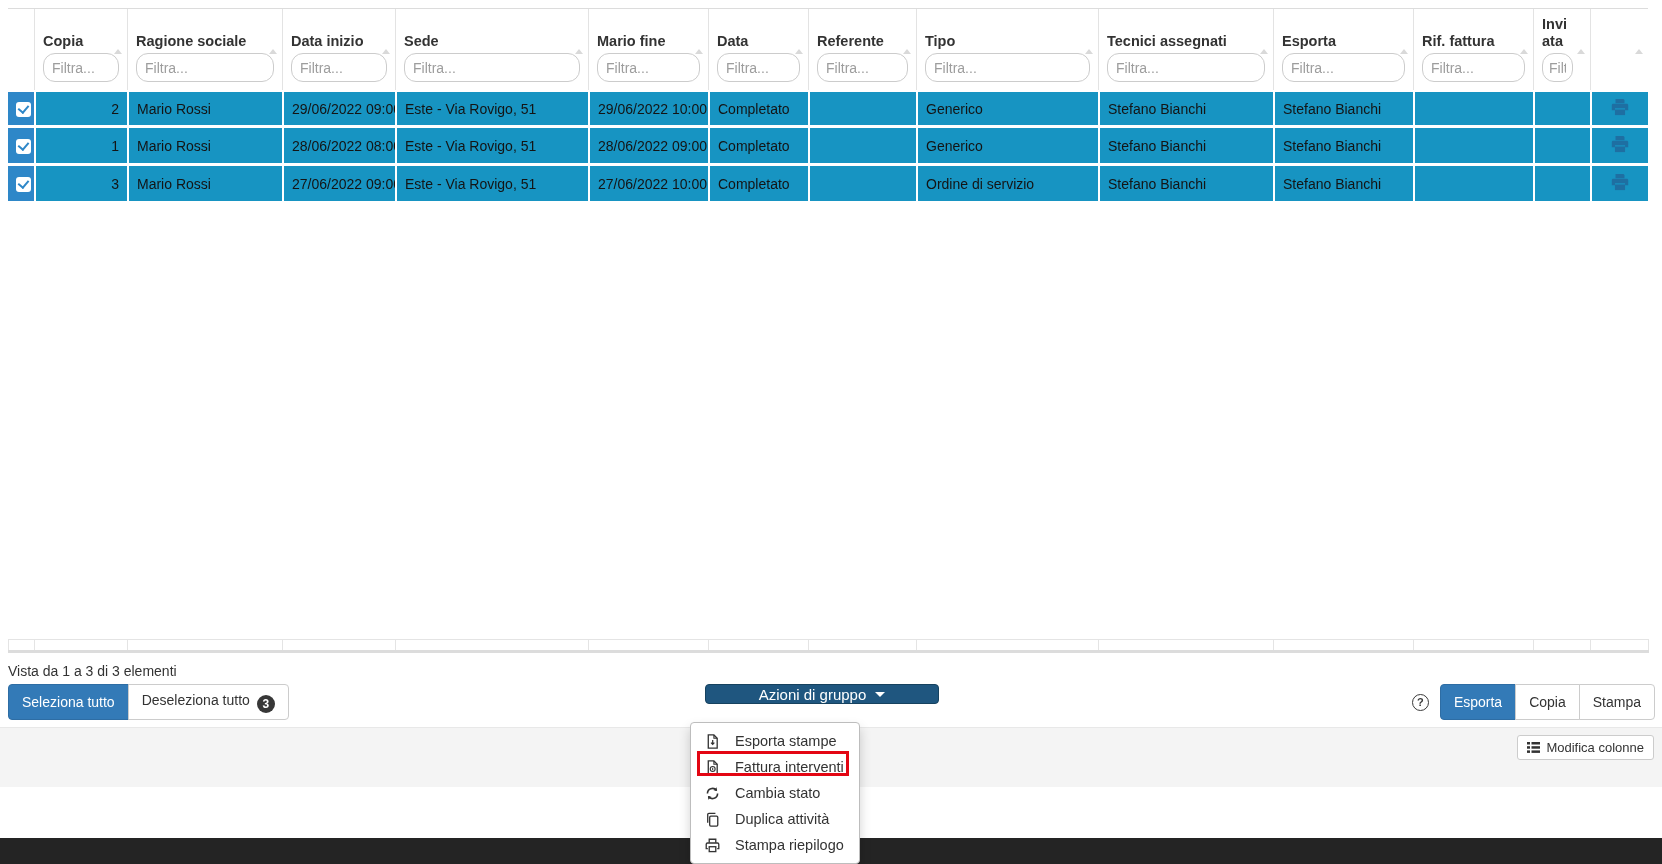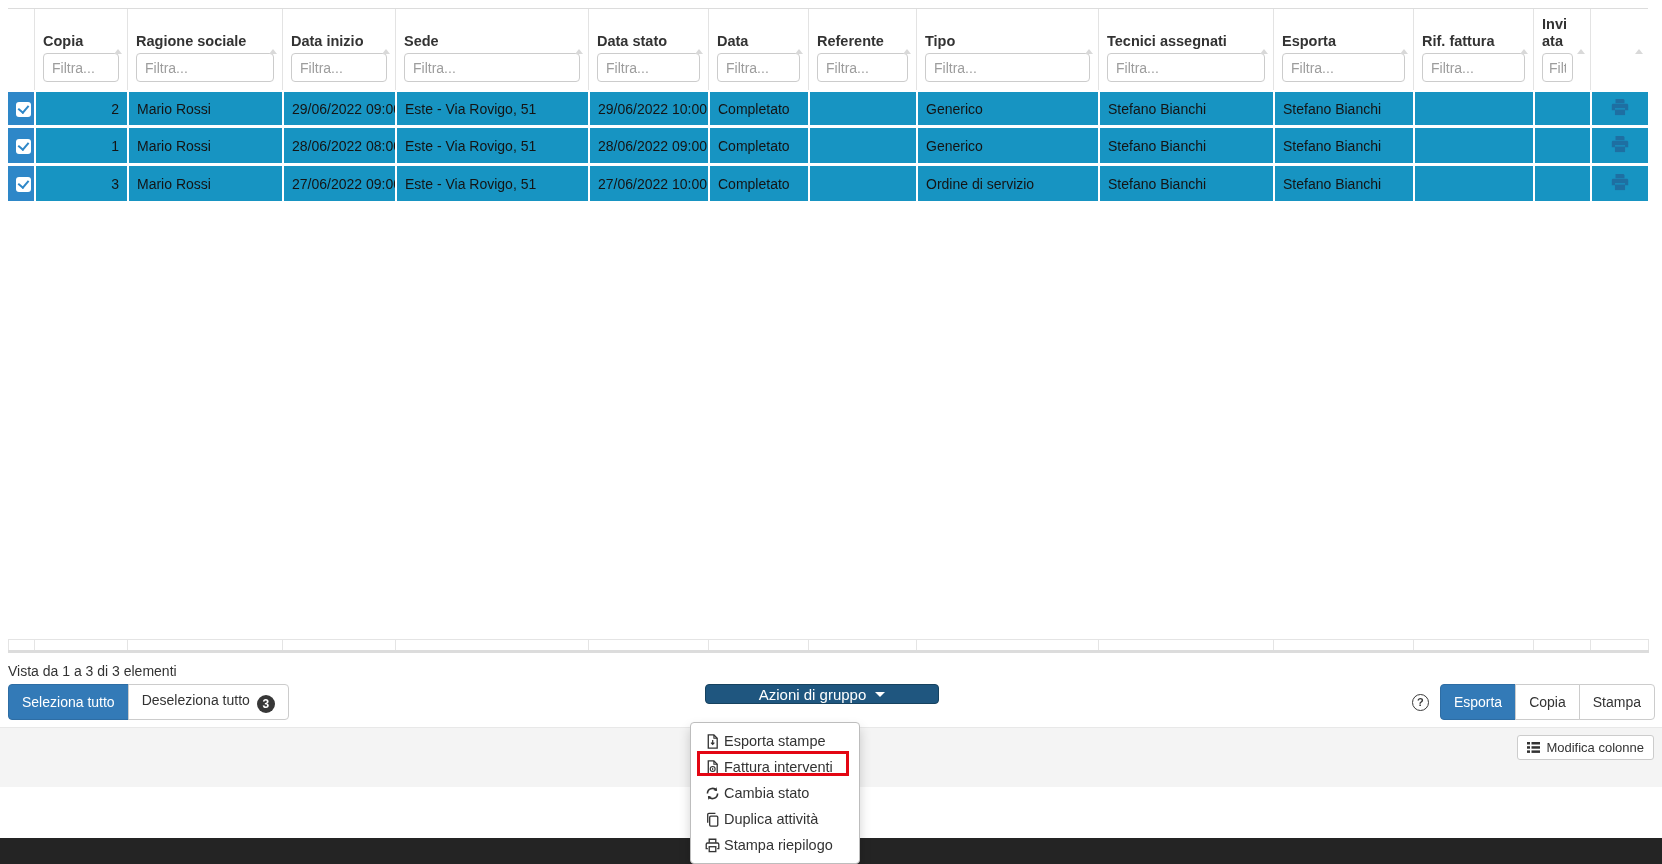--- a/index.html
+++ b/index.html
@@ -11,21 +11,21 @@
   table.main { width:1640px; table-layout:fixed; border-collapse:separate; border-spacing:0;
                border-top:1px solid #dcdcdc; }
   table.main th { position:relative; vertical-align:top; text-align:left; padding:6px 8px 8px;
                   border-left:1px solid #e3e3e3; background:#fff; height:81px; }
   table.main th:first-child { border-left:none; }
   .th-label { min-height:38px; display:flex; align-items:flex-end; font-size:14.5px; font-weight:bold;
               color:#333; line-height:17px; padding-bottom:3px; word-break:break-word; padding-right:10px; }
   .sort { position:absolute; right:5px; top:40px; width:0; height:0;
           border-left:4px solid transparent; border-right:4px solid transparent;
           border-bottom:5px solid #d9d9d9; }
-  input.filter { width:100%; height:29px; border:1px solid #ccc; border-radius:4px;
+  input.filter { width:100%; height:29px; border:1px solid #ccc; border-radius:12px;
                  padding:4px 8px; font-size:14px; color:#555; font-family:"Liberation Sans",sans-serif;
                  outline:none; background:#fff; }
   input.filter::placeholder { color:#9d9d9d; }
   th.c-inviata input.filter { width:31px; padding:4px 6px; }
 
   table.main td { height:38px; padding:2px 8px; font-size:14px; color:#141414;
                   background:#1794c2; border-left:2px solid #fff; border-bottom:3px solid #fff;
                   overflow:hidden; white-space:nowrap; }
   table.main td.sel { background:#2e87c8; border-left:none; text-align:center; }
   table.main td.num { text-align:right; }
@@ -69,21 +69,21 @@
   .export-bar { position:absolute; right:7px; top:684px; display:flex; align-items:center; }
   .help-icon { width:17px; height:17px; border:1.6px solid #3a3a3a; border-radius:50%; color:#3a3a3a;
                font-size:11px; font-weight:bold; display:flex; align-items:center; justify-content:center;
                margin-right:11px; }
   .export-bar .btn { margin-left:-1px; }
 
   
   .dropdown-menu { position:absolute; left:690px; top:722px; width:170px; background:#fff;
                    border:1px solid #bdbdbd; border-radius:4px; box-shadow:0 6px 12px rgba(0,0,0,.18);
                    padding:5px 0; z-index:100; }
-  .menu-item { display:flex; align-items:center; gap:4px; padding:3.5px 12px 3.5px 14px;
+  .menu-item { display:flex; align-items:center; gap:15px; padding:3.5px 12px 3.5px 14px;
                font-size:14.5px; color:#333; cursor:pointer; height:26px; }
   .menu-item svg { flex:0 0 auto; }
   .highlight-box { position:absolute; left:6px; top:28px; width:152px; height:25px;
                    border:3px solid #e30613; pointer-events:none; }
 
   
   .gray-band { position:absolute; left:0; top:727px; width:1662px; height:60px; background:#f4f4f4;
                border-top:1px solid #e8e8e8; }
   .columns-btn { position:absolute; right:8px; top:735px; height:25px; background:#fff;
                  border:1px solid #ccc; border-radius:3px; font-size:13px; color:#333;
@@ -138,21 +138,21 @@
             <div class="th-label">Data inizio</div>
             <span class="sort"></span>
             <input class="filter" placeholder="Filtra..." style="">
           </th>
           <th>
             <div class="th-label">Sede</div>
             <span class="sort"></span>
             <input class="filter" placeholder="Filtra..." style="">
           </th>
           <th>
-            <div class="th-label">Data stato</div>
+            <div class="th-label">Mario fine</div>
             <span class="sort"></span>
             <input class="filter" placeholder="Filtra..." style="">
           </th>
           <th>
             <div class="th-label">Data</div>
             <span class="sort"></span>
             <input class="filter" placeholder="Filtra..." style="">
           </th>
           <th>
             <div class="th-label">Referente</div>

